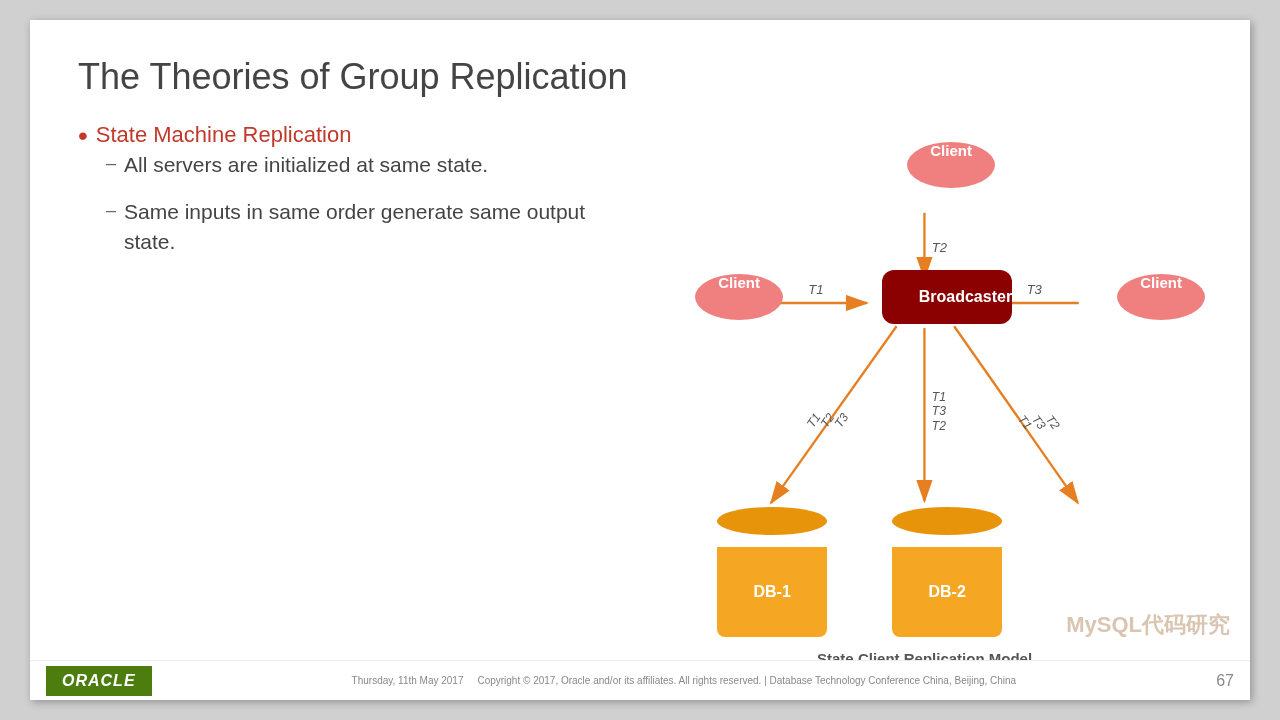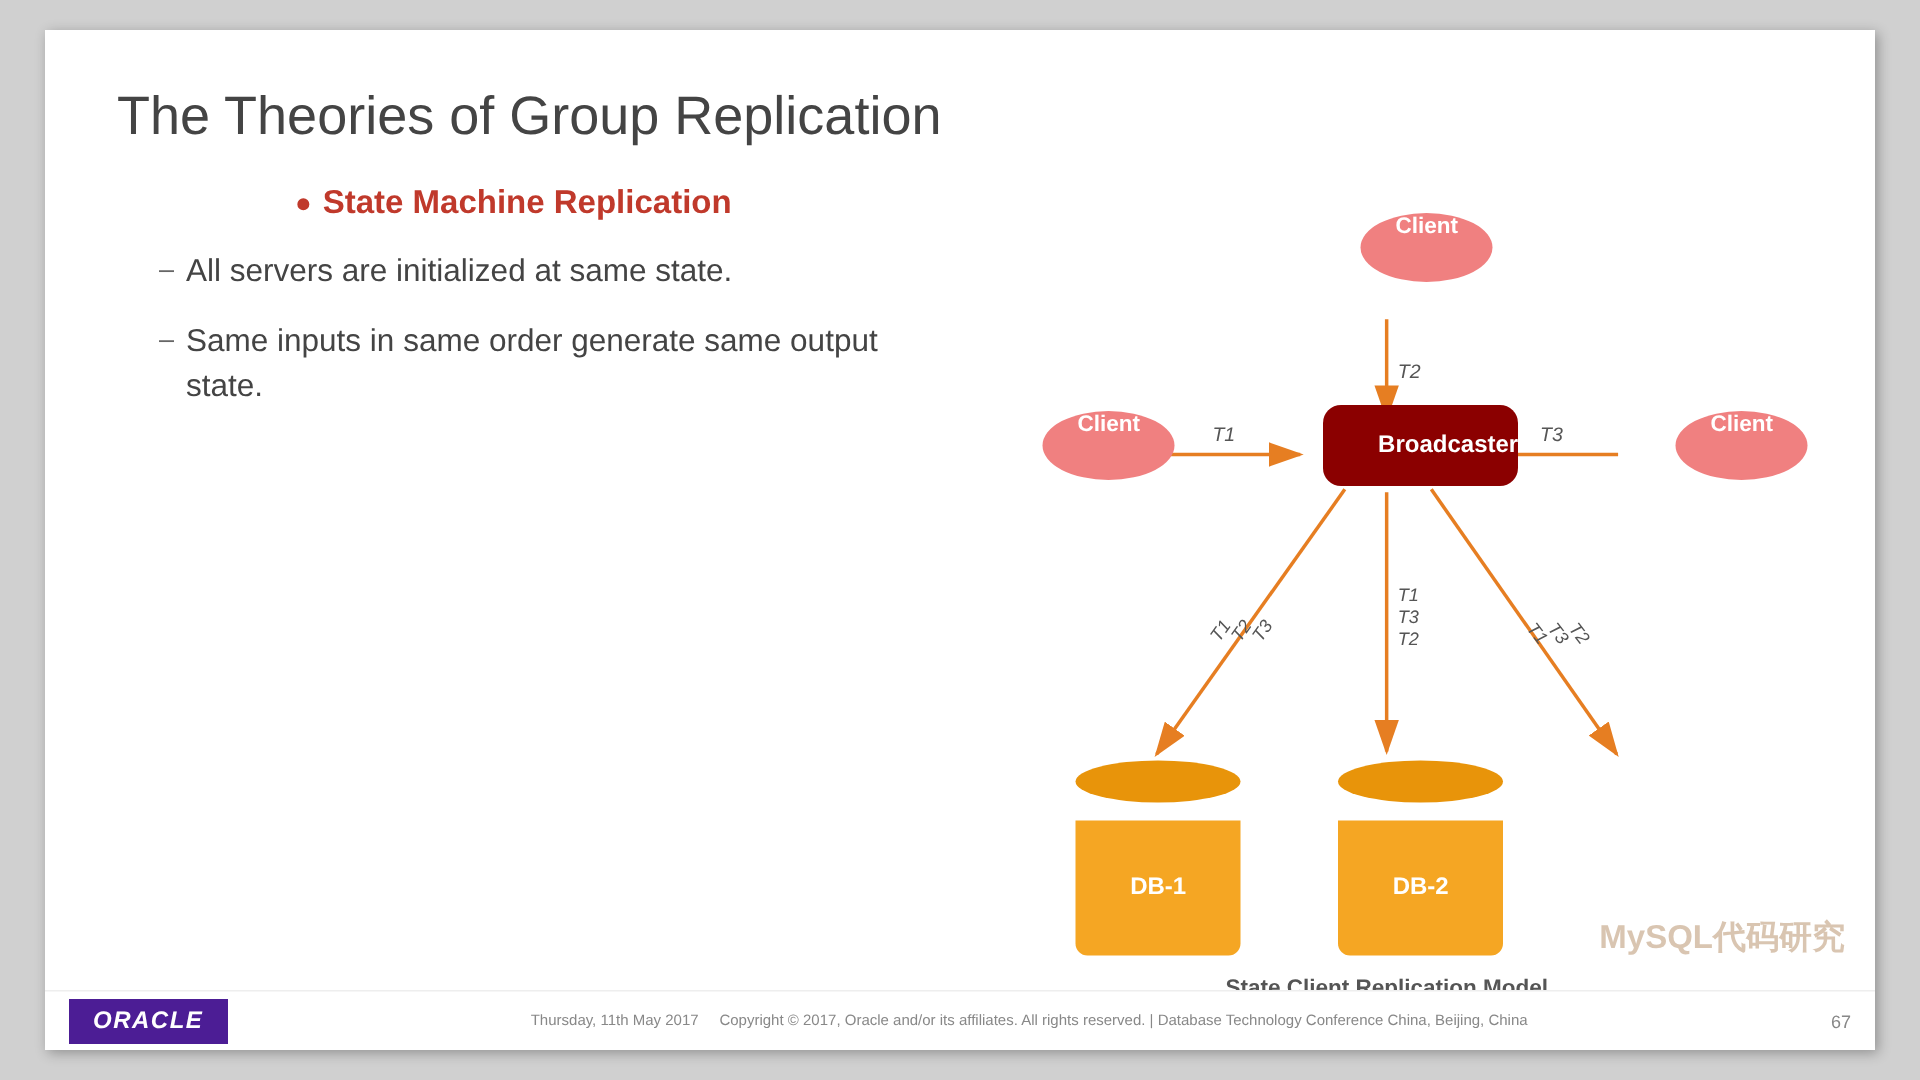--- a/index.html
+++ b/index.html
@@ -30,27 +30,25 @@
       display: flex;
       width: 100%;
       height: calc(100% - 80px);
     }
     .left-panel {
       width: 48%;
       padding-right: 20px;
     }
     .bullet-main {
       font-size: 22px;
-      font-weight: 700;
+      font-weight: 400;
       color: #c0392b;
-      margin-bottom: 16px;
       display: flex;
       align-items: flex-start;
       gap: 8px;
-      justify-content: center;
     }
     .bullet-main::before {
       content: '•';
       font-size: 28px;
       line-height: 1;
       color: #c0392b;
     }
     .sub-bullets {
       margin-left: 28px;
       list-style: none;
@@ -143,37 +141,37 @@
       bottom: 0;
       left: 0;
       right: 0;
       height: 40px;
       display: flex;
       align-items: center;
       background: white;
       border-top: 1px solid #eee;
     }
     .oracle-logo {
-      background: #4c1d95;
+      background: #4d7c0f;
       color: white;
       font-weight: 700;
       font-size: 16px;
       padding: 6px 16px;
       margin-left: 16px;
       font-style: italic;
       letter-spacing: 1px;
     }
     .footer-text {
       flex: 1;
       text-align: center;
       font-size: 10px;
       color: #888;
     }
     .footer-page {
-      font-size: 12px;
+      font-size: 16px;
       color: #888;
       margin-right: 16px;
     }
     .diagram-caption {
       text-align: center;
       font-size: 15px;
       font-weight: 700;
       color: #555;
       margin-top: 8px;
     }

